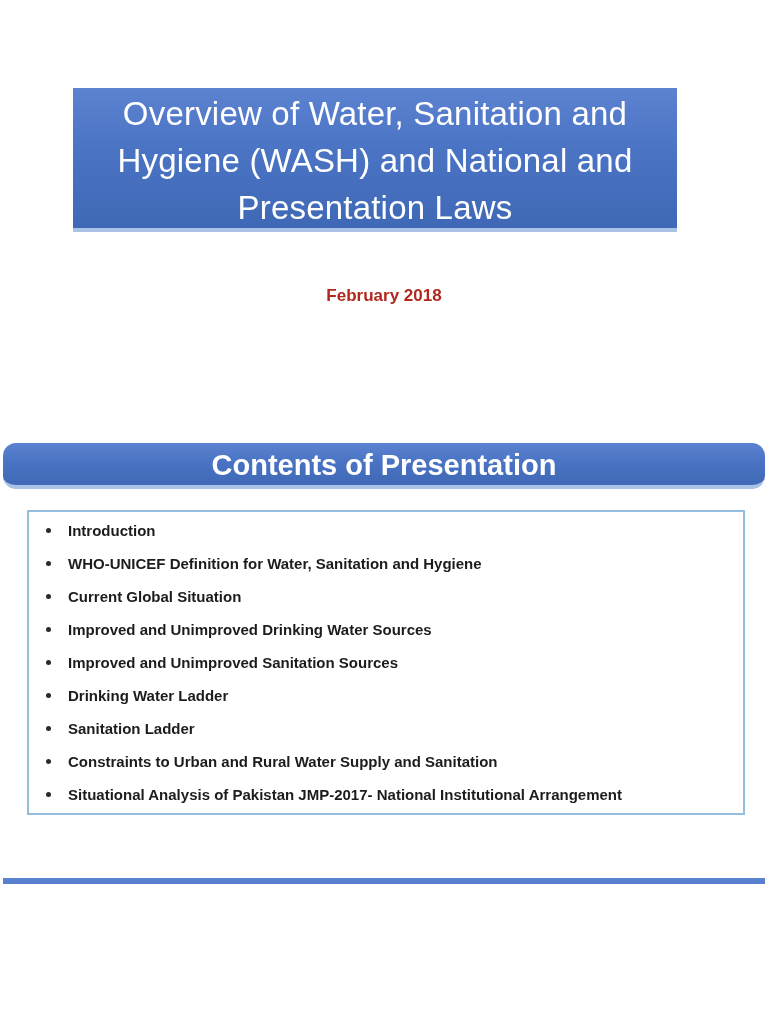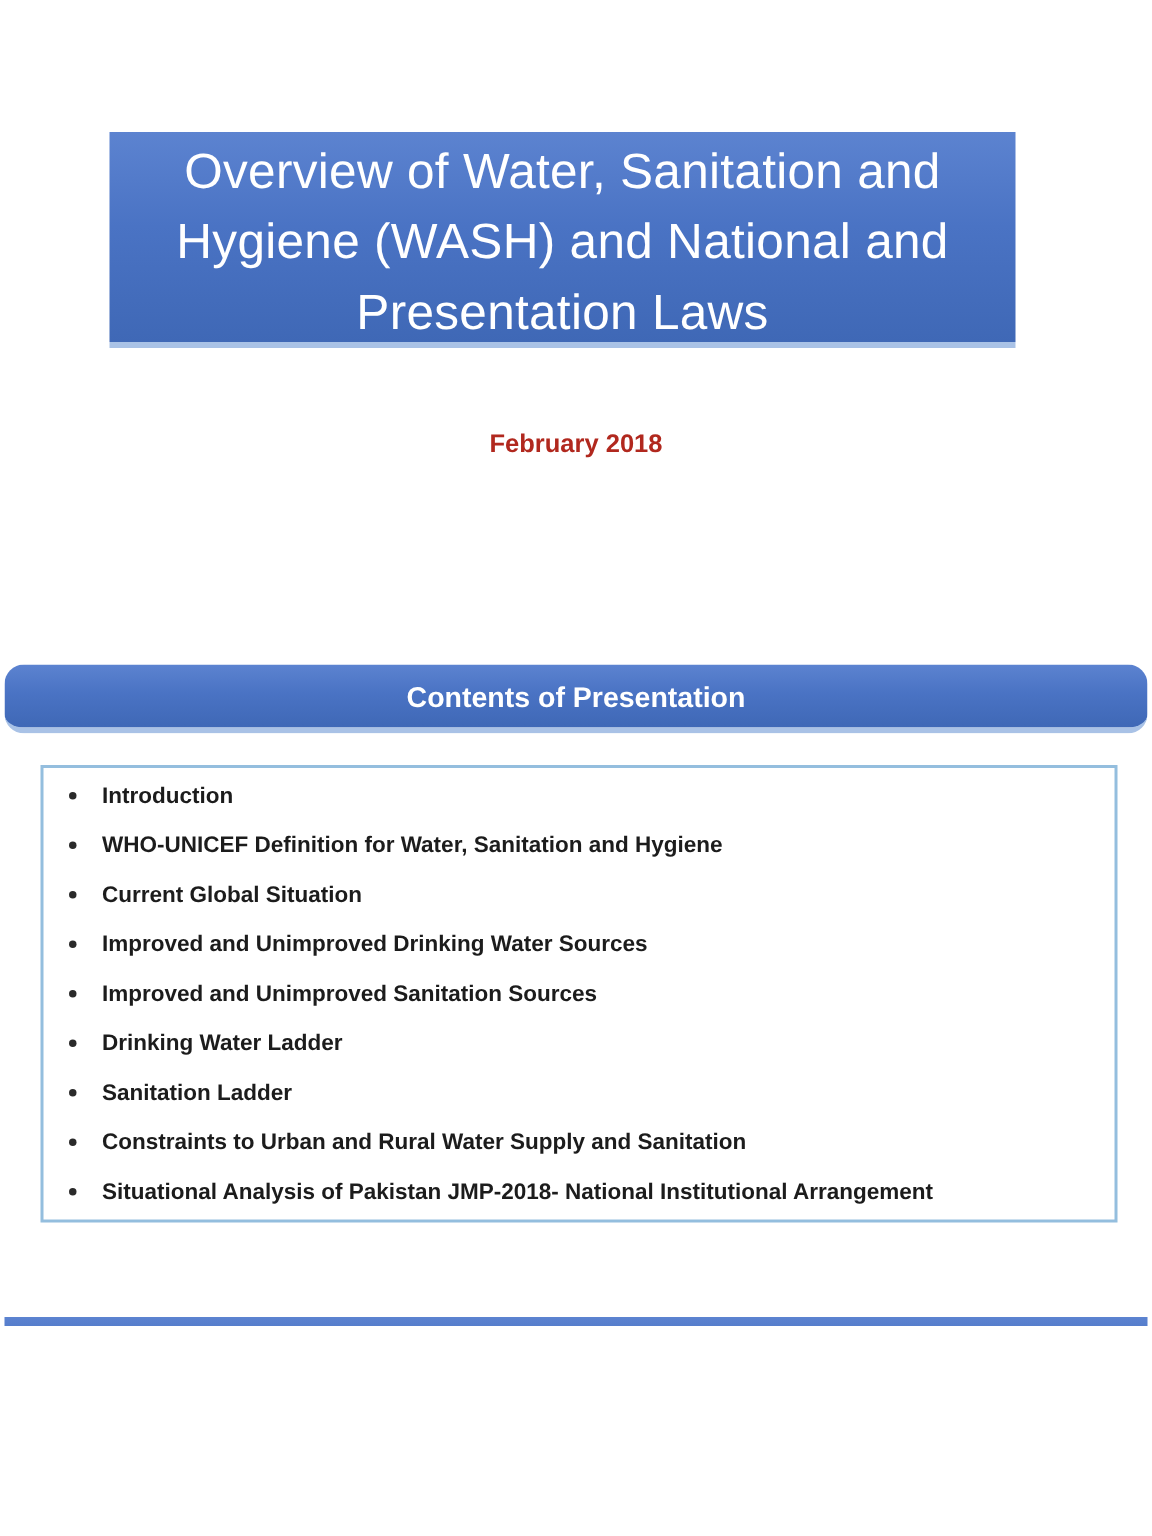--- a/index.html
+++ b/index.html
@@ -24,21 +24,21 @@
     letter-spacing:0.2px;
   }
   .date-line{
     position:absolute;left:0;top:286px;width:768px;
     text-align:center;color:#b1281e;font-weight:700;font-size:17px;
   }
 
   
   .contents-banner{
     left:3px;top:443px;width:762px;height:46px;
-    font-size:19px;line-height:45px;font-weight:700;border-radius:13px;
+    font-size:29px;line-height:45px;font-weight:700;border-radius:13px;
   }
   .contents-box{
     position:absolute;left:27px;top:510px;width:718px;height:305px;
     border:2px solid #94bede;box-sizing:border-box;
     background:#ffffff;
   }
   .contents-list{
     list-style:none;margin:0;padding:2px 10px;
     display:flex;flex-direction:column;justify-content:space-around;
     height:100%;box-sizing:border-box;
@@ -154,21 +154,21 @@
             <span>Sanitation Ladder</span>
           </li>
 
           <li>
             <span class="bullet-dot"></span>
             <span>Constraints to Urban and Rural Water Supply and Sanitation</span>
           </li>
 
           <li>
             <span class="bullet-dot"></span>
-            <span>Situational Analysis of Pakistan JMP-2018- National Institutional Arrangement</span>
+            <span>Situational Analysis of Pakistan JMP-2017- National Institutional Arrangement</span>
           </li>
         </ul>
     </div>
   </section>
 
   <section>
     <div class="banner intro-banner">Introduction</div>
     <div class="intro-photo" title="child drinking water from a copper tap">
       <div class="photo-part tap-valve"></div>
       <div class="photo-part tap-pipe"></div>

